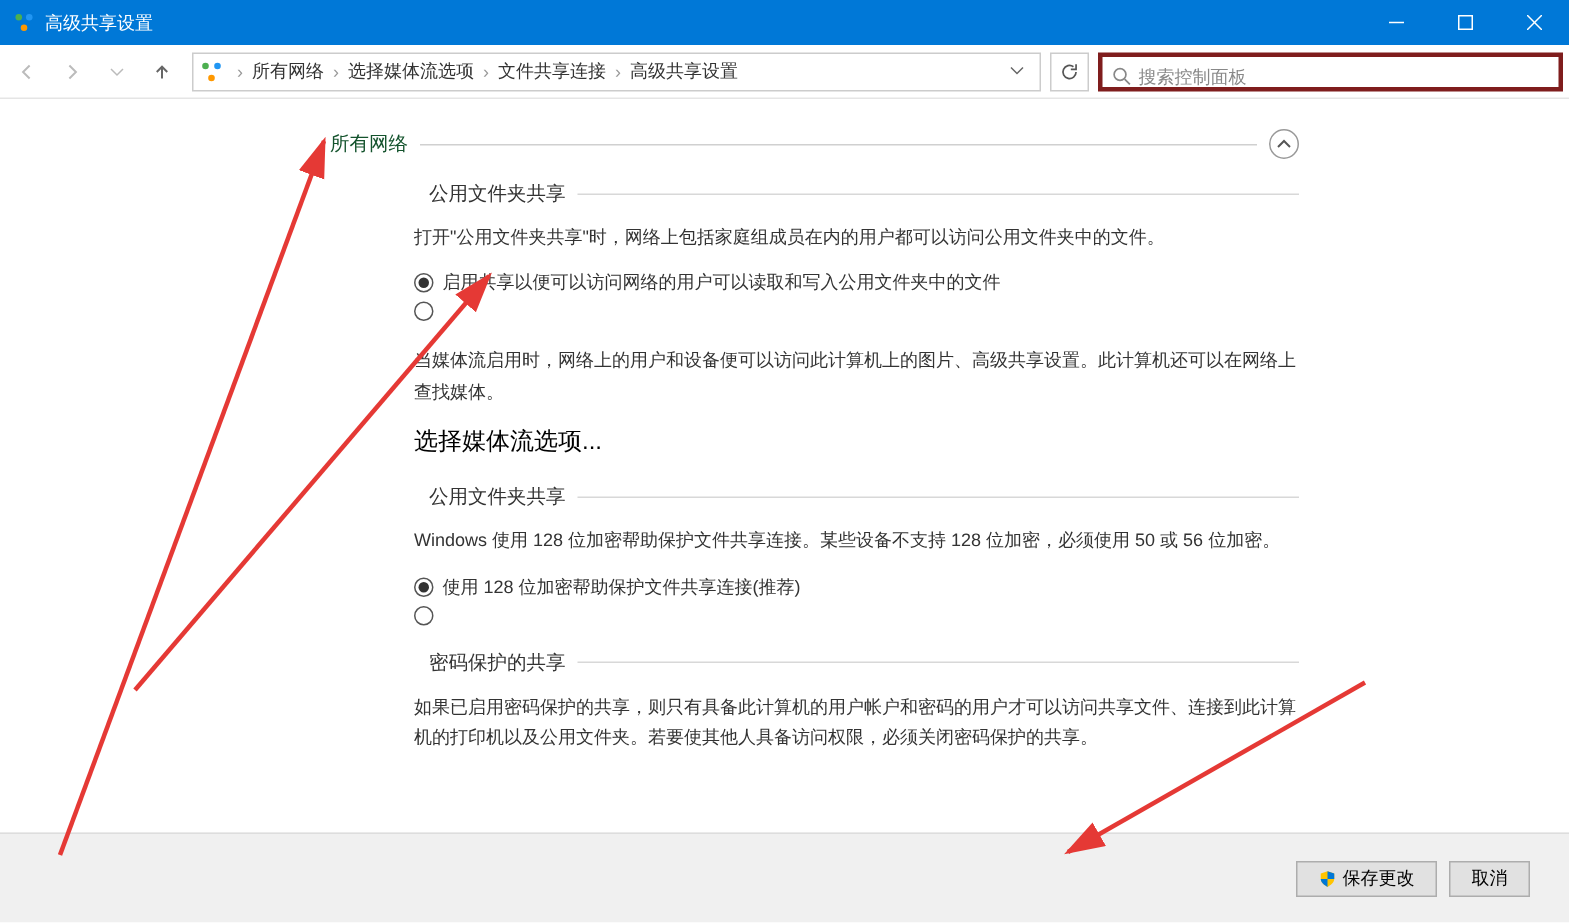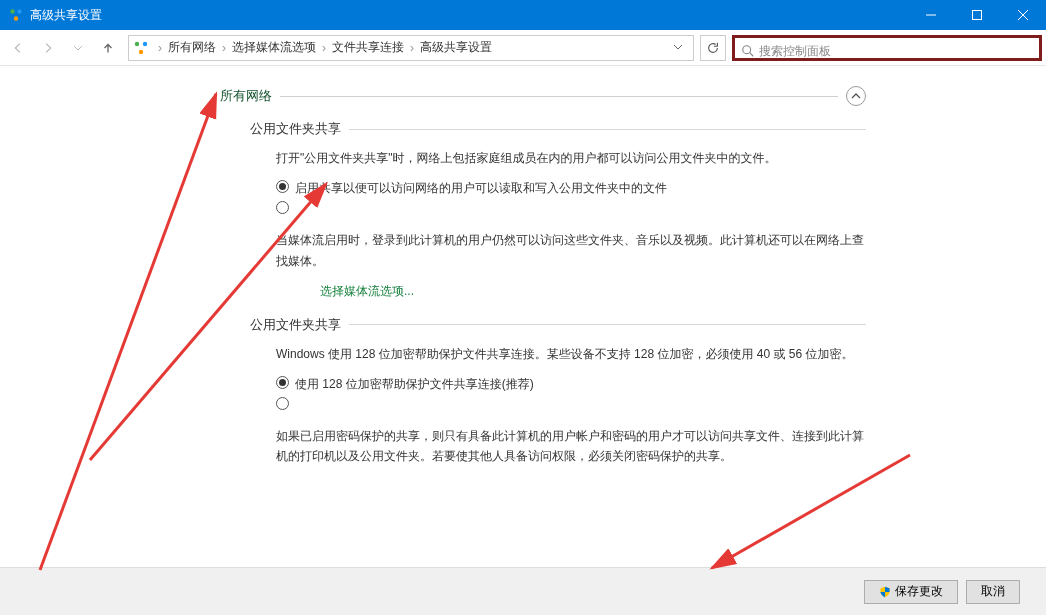--- a/index.html
+++ b/index.html
@@ -28,30 +28,30 @@
 .content::-webkit-scrollbar { width: 17px; }
 .content::-webkit-scrollbar-track { background: #f0f0f0; }
 .content::-webkit-scrollbar-thumb { background: #c1c1c1; }
 
 .profile-header { display: flex; align-items: center; margin: 0 180px 8px 220px; position: relative; }
 .profile-title { font-size: 13px; color: #14532d; padding-right: 8px; }
 .profile-line { flex: 1; height: 1px; background: #d0d0d0; }
 .chevron-btn { width: 20px; height: 20px; border: 1px solid #999; border-radius: 50%; display: flex; align-items: center; justify-content: center; cursor: pointer; margin-left: 8px; }
 
 .section { margin: 14px 180px 0 250px; }
-.section-title { font-size: 13px; color: #333; margin-bottom: 4px; display: flex; align-items: center; }
+.section-title { font-size: 13px; color: #333; margin-bottom: 4px; display: flex; align-items: center; margin-left: 36px; }
 .section-title .dash { flex: 1; height: 1px; background: #d8d8d8; margin-left: 8px; }
 .section-body { margin: 10px 0 0 26px; font-size: 12px; color: #333; line-height: 1.7; }
 .radio-group { margin: 10px 0 0 26px; }
-.radio-row { display: flex; font-size: 12px; color: #333; padding: 2px 0; cursor: pointer; }
+.radio-row { display: flex; align-items: center; font-size: 12px; color: #333; padding: 2px 0; cursor: pointer; }
 .radio { width: 13px; height: 13px; border: 1px solid #555; border-radius: 50%; margin-right: 6px; display: flex; align-items: center; justify-content: center; flex-shrink: 0; }
 .radio.checked::after { content: ""; width: 7px; height: 7px; background: #333; border-radius: 50%; }
-.link { color: #15803d; cursor: pointer; font-size: 12px; margin-left: 44px; }
-
-.footer { position: absolute; bottom: 0; left: 0; right: 0; height: 48px; border-top: 1px solid #ddd; background: #f0f0f0; display: flex; align-items: center; justify-content: flex-end; padding: 0 26px; gap: 8px; }
+.link { color: #000000; cursor: pointer; font-size: 16px; }
+
+.footer { position: absolute; bottom: 0; left: 0; right: 0; height: 60px; border-top: 1px solid #ddd; background: #f0f0f0; display: flex; align-items: center; justify-content: flex-end; padding: 0 26px; gap: 8px; }
 .btn { height: 24px; padding: 0 14px; border: 1px solid #adadad; background: #e1e1e1; font-size: 12px; cursor: pointer; display: flex; align-items: center; gap: 4px; }
 .shield { width: 12px; height: 12px; }
 
 .arrow { position: absolute; pointer-events: none; z-index: 100; }
 </style>
 </head>
 <body>
 
 <div class="titlebar">
   <span class="titlebar-icon">
@@ -159,44 +159,48 @@
         <span class="radio checked"></span>
         <span>启用共享以便可以访问网络的用户可以读取和写入公用文件夹中的文件</span>
       </label>
       <label class="radio-row">
         <span class="radio"></span>
       </label>
     </div>
   </div>
 
   <div class="section">
-    <div class="section-body">当媒体流启用时，登录到此计算机的用户仍然可以访问这些文件夹、音乐以及视频。此计算机还可以在网络上查找媒体。</div>
+    <div class="section-body">当媒体流启用时，网络上的用户和设备便可以访问此计算机上的图片、高级共享设置。此计算机还可以在网络上查找媒体。</div>
     <div class="section-body">
       <span class="link">选择媒体流选项...</span>
     </div>
   </div>
 
   <div class="section">
     <div class="section-title">
         <span>公用文件夹共享</span>
         <span class="dash"></span>
       </div>
-    <div class="section-body">Windows 使用 128 位加密帮助保护文件共享连接。某些设备不支持 128 位加密，必须使用 40 或 56 位加密。</div>
+    <div class="section-body">Windows 使用 128 位加密帮助保护文件共享连接。某些设备不支持 128 位加密，必须使用 50 或 56 位加密。</div>
     <div class="radio-group">
       <label class="radio-row">
         <span class="radio checked"></span>
         <span>使用 128 位加密帮助保护文件共享连接(推荐)</span>
       </label>
       <label class="radio-row">
         <span class="radio"></span>
       </label>
     </div>
   </div>
 
   <div class="section">
+    <div class="section-title">
+        <span>密码保护的共享</span>
+        <span class="dash"></span>
+      </div>
     <div class="section-body">如果已启用密码保护的共享，则只有具备此计算机的用户帐户和密码的用户才可以访问共享文件、连接到此计算机的打印机以及公用文件夹。若要使其他人具备访问权限，必须关闭密码保护的共享。</div>
   </div>
 
 </div>
 
 <div class="footer">
   <button class="btn">
     <svg class="shield" viewBox="0 0 16 16">
         <path d="M8 1 L14 3 V8 C14 12 8 15 8 15 C8 15 2 12 2 8 V3 Z" fill="#ffc400"></path>
         <path d="M8 1 L14 3 V8 L8 8 Z" fill="#0078d7"></path>

